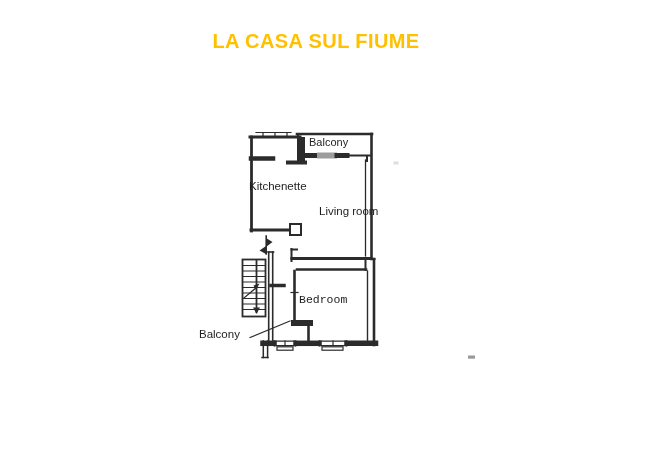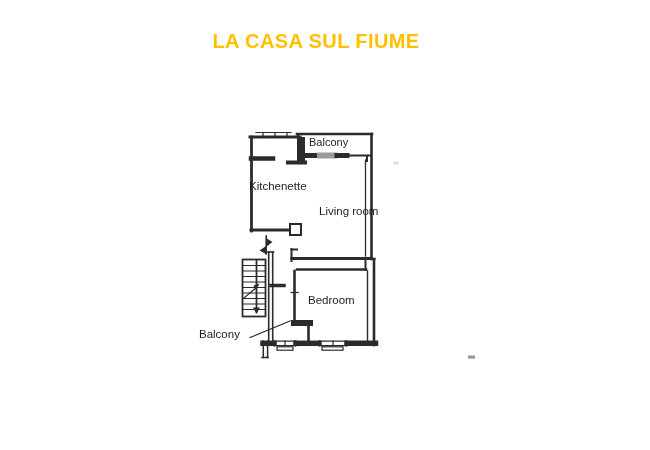--- a/index.html
+++ b/index.html
@@ -14,21 +14,21 @@
     padding-left:14px;
   }
   .plan-svg{position:absolute;left:0;top:0;width:650px;height:450px;}
   .room-label{
     position:absolute;color:#1e1e1e;font-size:11.5px;line-height:12px;
     white-space:nowrap;font-family:"Liberation Sans", sans-serif;
   }
   .lbl-balcony{left:309px;top:136px;font-size:11px;}
   .lbl-kitchenette{left:249px;top:180px;}
   .lbl-living{left:303px;top:205px;padding-left:16px;}
-  .lbl-bedroom{left:308px;top:294px;}
+  .lbl-bedroom{left:299px;top:294px;font-family:Liberation Mono, monospace;}
   .lbl-bathroom{left:199px;top:328px;}
 </style>
 </head>
 <body>
 
 <div class="page-title">LA CASA SUL FIUME</div>
 
 <svg class="plan-svg" viewBox="0 0 650 450" xmlns="http://www.w3.org/2000/svg" stroke="#2b2b2b" fill="none" stroke-linecap="square">
 
   <g>

